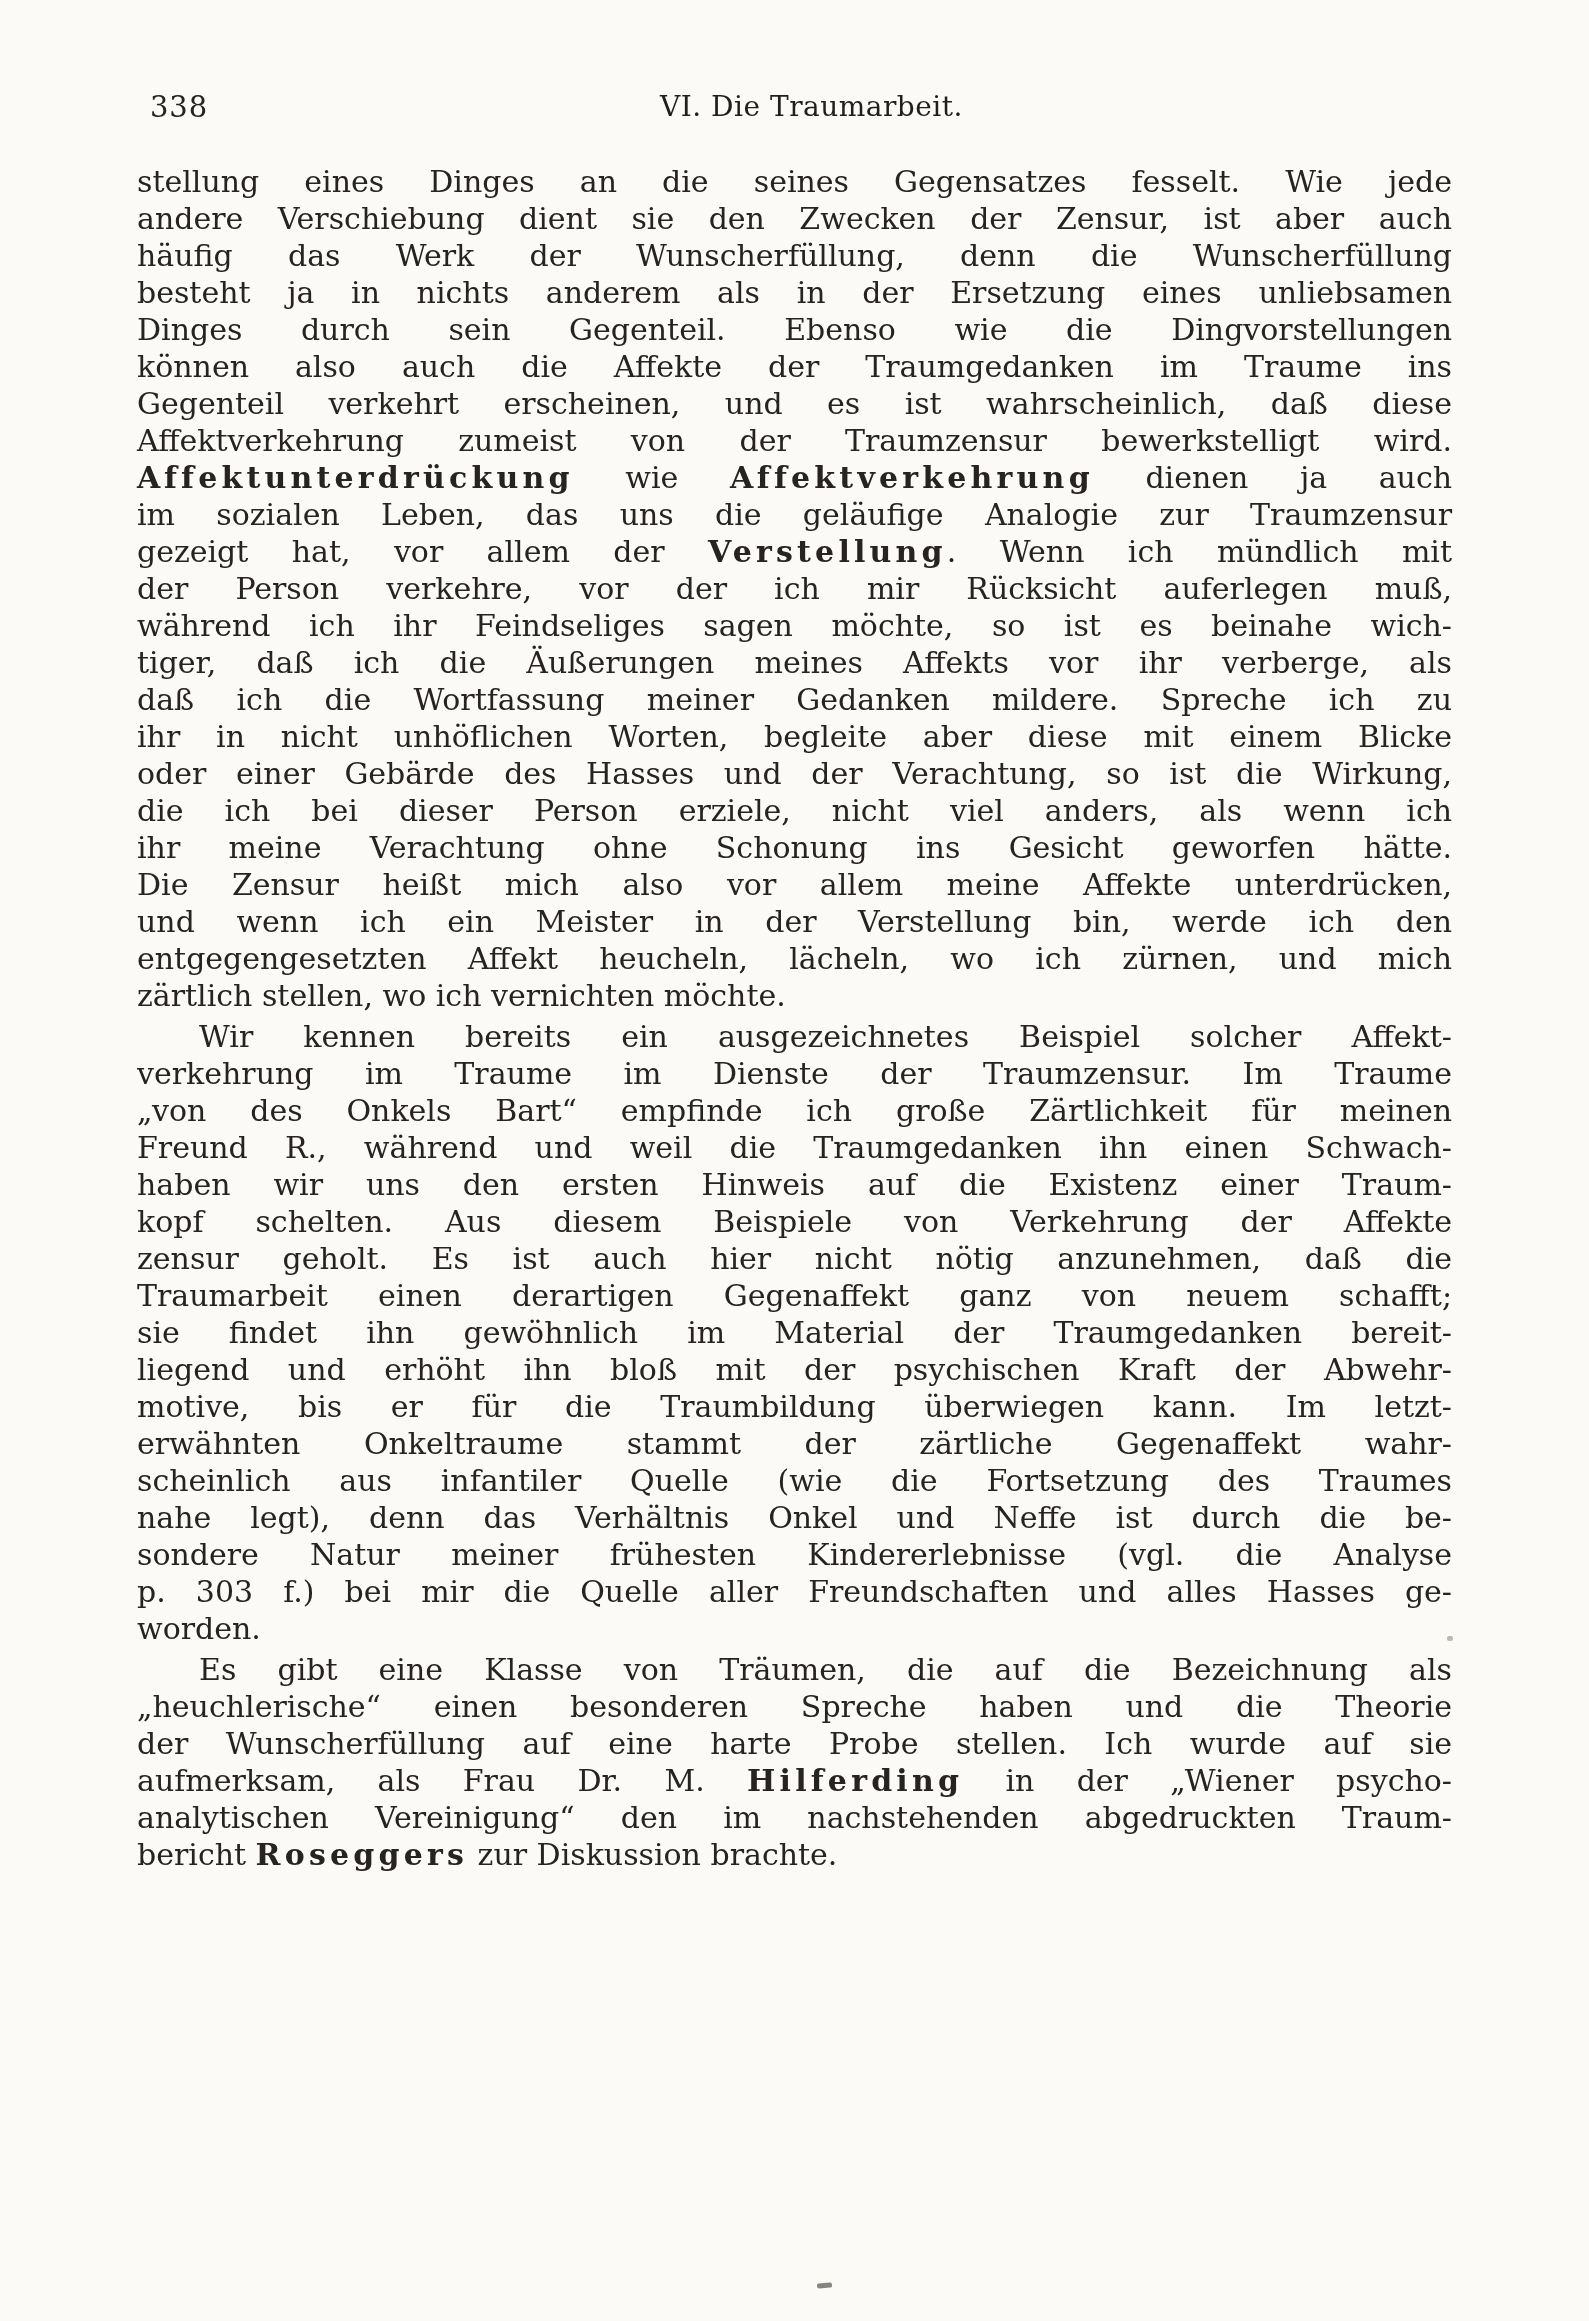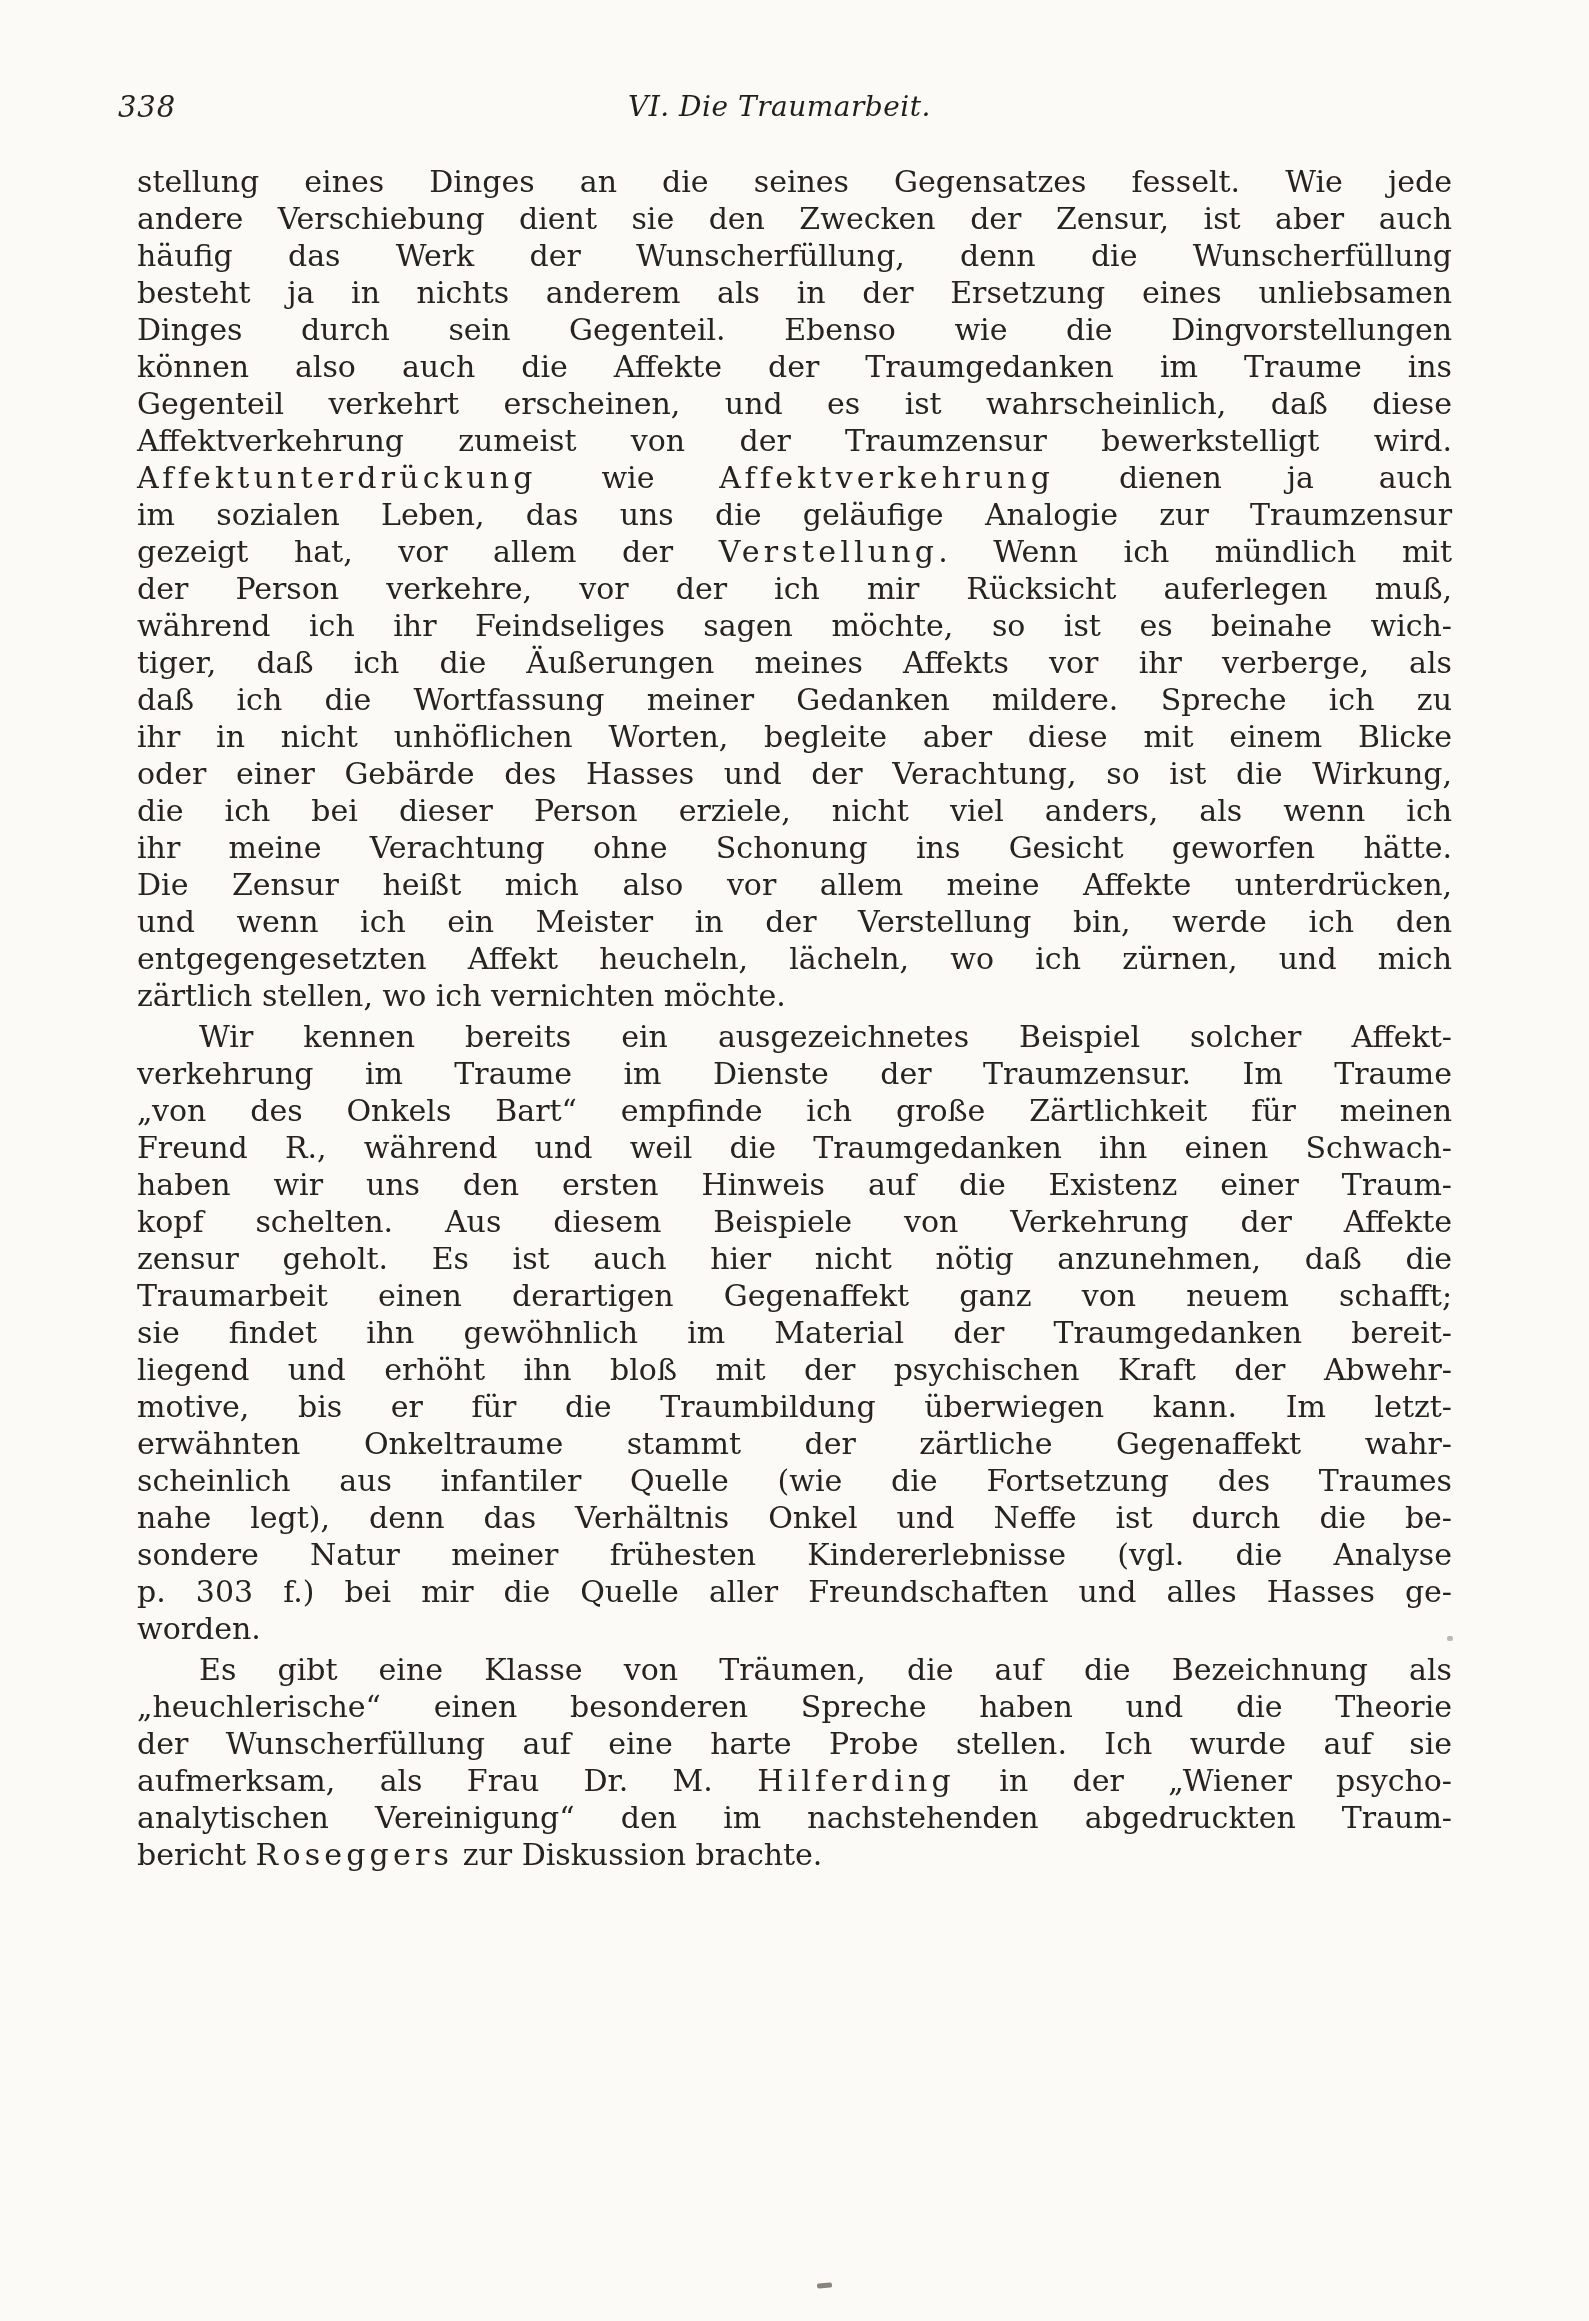--- a/index.html
+++ b/index.html
@@ -14,24 +14,23 @@
     height: 2322px;
     background: #fbfaf7;
     font-family: "DejaVu Serif", "Liberation Serif", serif;
     color: #262320;
     overflow: hidden;
   }
 
   .header {
     position: absolute;
     top: 90px;
-    left: 118px;
+    left: 150px;
     width: 1323px;
     height: 41px;
-    font-style: italic;
   }
 
   .page-number {
     position: absolute;
     left: 0;
     top: 0;
     font-size: 29px;
     letter-spacing: 0.9px;
     color: #262320;
   }
@@ -65,20 +64,21 @@
     text-align-last: left;
     -moz-text-align-last: left;
   }
 
   .line.indented {
     text-indent: 62px;
   }
 
   .gesperrt {
     letter-spacing: 0.14em;
+    font-weight: bold;
   }
 
   .scan-artifact {
     position: absolute;
     background: #8a857c;
     border-radius: 1.9px;
   }
   .scan-artifact.a1 {
     left: 1447px; top: 1636px;
     width: 5.6px; height: 4.7px;

